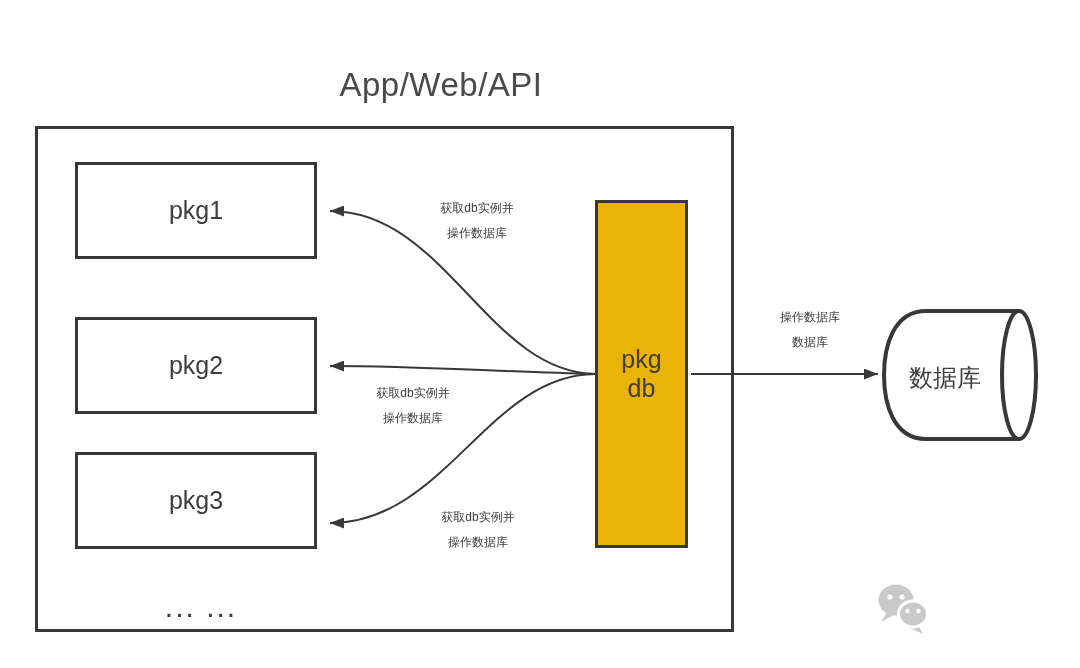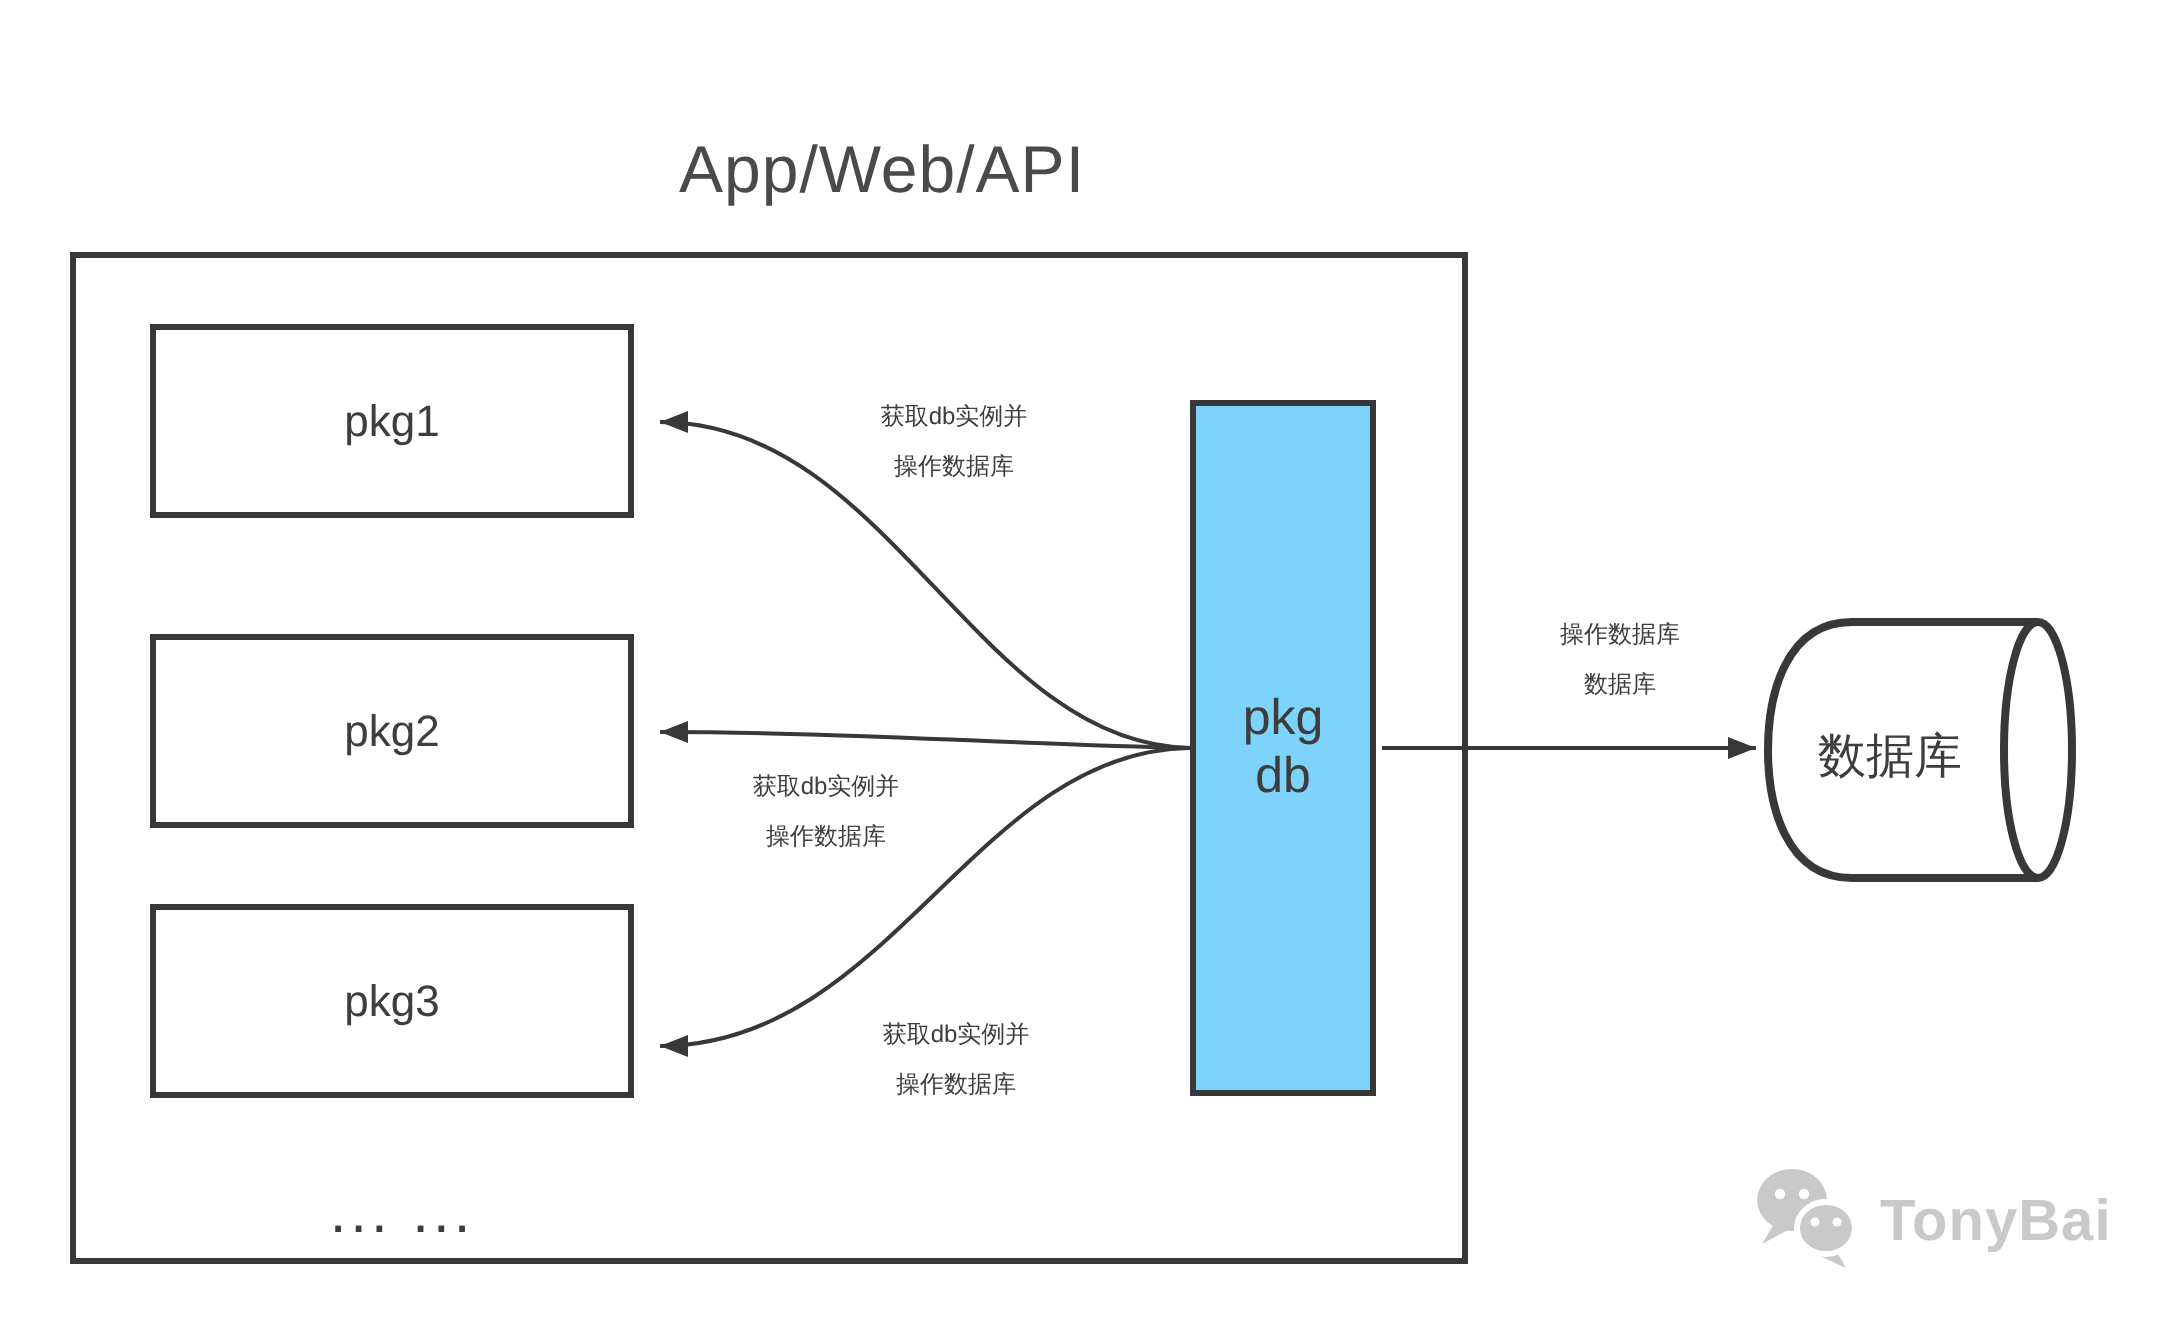--- a/index.html
+++ b/index.html
@@ -31,29 +31,29 @@
   }
   .edges-layer{left:0;top:0;width:1080px;height:668px;pointer-events:none;}
   .edge{stroke:var(--color-line);stroke-width:2;fill:none;}
   .arrowhead{fill:var(--color-line);}
   .cyl{fill:#ffffff;stroke:var(--color-line);stroke-width:4;}
   .pkg-box{
     left:75px;width:242px;height:97px;
     border:3px solid var(--color-line);
     background:#ffffff;
     display:flex;align-items:center;justify-content:center;
-    font-size:22px;
+    font-size:25px;
   }
   .pkg-box.p1{top:162px;}
   .pkg-box.p2{top:317px;justify-content:center;}
   .pkg-box.p3{top:452px;}
   .pkgdb-box{
     left:595px;top:200px;width:93px;height:348px;
     border:3px solid var(--color-line);
-    background:#7dd3fc;
+    background:#eab308;
     display:flex;flex-direction:column;align-items:center;justify-content:center;
     font-size:25px;line-height:29px;
   }
   .edge-label{
     width:200px;text-align:center;
     font-size:12px;line-height:25px;
   }
   .edge-label.l0{left:377px;top:196px;}
   .edge-label.l1{left:313px;top:381px;}
   .edge-label.l2{left:378px;top:505px;}
@@ -142,14 +142,13 @@
   <svg class="wechat-icon" width="56" height="56" viewBox="0 0 56 56" xmlns="http://www.w3.org/2000/svg">
     <ellipse class="wx-bubble" cx="20" cy="17" rx="17.5" ry="15.5"></ellipse>
     <path class="wx-bubble" d="M 11 29 L 5 39 L 18 32 Z"></path>
     <circle class="wx-eye" cx="14" cy="14" r="2.6"></circle>
     <circle class="wx-eye" cx="26" cy="14" r="2.6"></circle>
     <path class="wx-bubble" d="M 42 42 L 47 51 L 34 45 Z"></path>
     <ellipse class="wx-bubble-front" cx="37" cy="31" rx="14.5" ry="13"></ellipse>
     <circle class="wx-eye" cx="31.5" cy="28" r="2.3"></circle>
     <circle class="wx-eye" cx="42.5" cy="28" r="2.3"></circle>
   </svg>
-  <span class="watermark-text">TonyBai</span>
 </div>
 
 </body></html>

